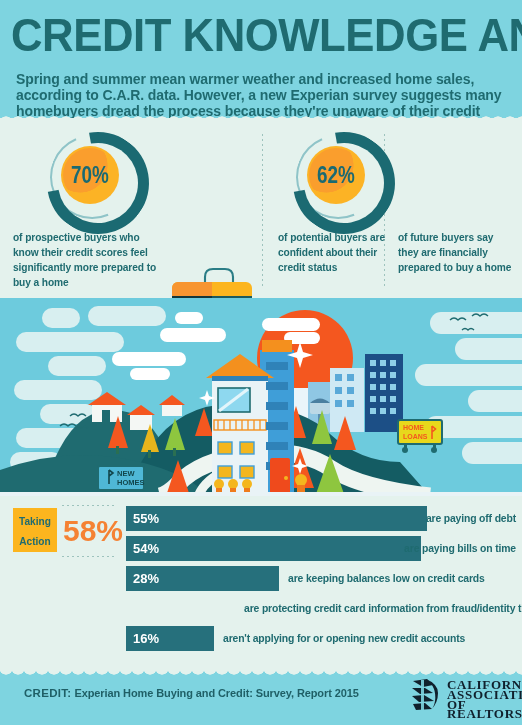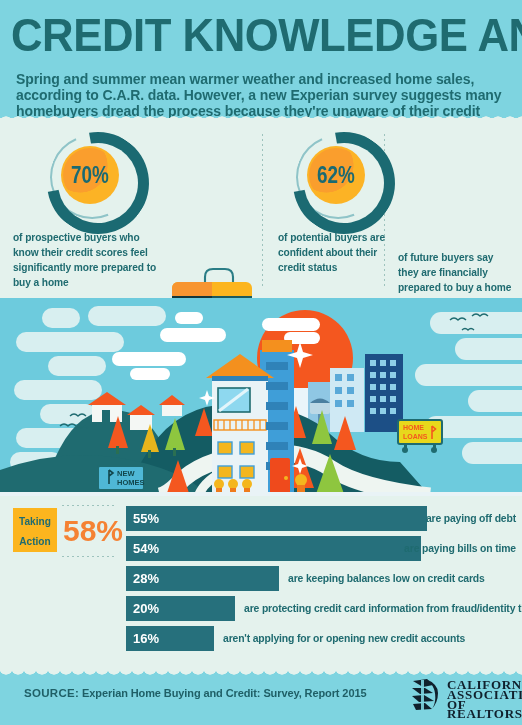--- a/index.html
+++ b/index.html
@@ -219,21 +219,21 @@
       <div class="donut">
         <div class="ring-thin"></div>
         <div class="ring-thick"></div>
         <div class="core">
           <div class="pct">62%</div>
         </div>
       </div>
     </div>
     <div class="caption" style="position:absolute;left:278px;top:108px;width:110px;">of potential buyers are confident about their credit status</div>
 
-    <div class="caption" style="position:absolute;left:398px;top:108px;width:118px;margin-top:20px;">of future buyers say they are financially prepared to buy a home</div>
+    <div class="caption" style="position:absolute;left:398px;top:108px;width:118px;">of future buyers say they are financially prepared to buy a home</div>
   </div>
 
   <div class="scene">
     <svg width="522" height="198" viewBox="0 0 522 198">
       <rect x="0" y="0" width="522" height="198" fill="#6dcbdd"></rect>
 
       <circle cx="305" cy="60" r="48" fill="#f4571f"></circle>
 
       <g fill="#d8eff0">
         <rect x="430" y="14" width="110" height="22" rx="11"></rect>
@@ -470,40 +470,37 @@
       </div>
 
       <div class="barrow">
         <div class="bar" style="width:153px">
           <span class="val">28%</span>
         </div>
         <div class="barlabel" style="left:162px">are keeping balances low on credit cards</div>
       </div>
 
       <div class="barrow">
-        <div class="bar" style="width:109px">
-          <span class="val">20%</span>
-        </div>
         <div class="barlabel" style="left:118px">are protecting credit card information from fraud/identity theft</div>
       </div>
 
       <div class="barrow">
         <div class="bar" style="width:88px">
           <span class="val">16%</span>
         </div>
         <div class="barlabel" style="left:97px">aren't applying for or opening new credit accounts</div>
       </div>
 
     </div>
   </div>
 
   <div class="footer">
     <div class="scallop-top"></div>
     <div class="source">
-      <b>SOURCE:</b><span> Experian Home Buying and Credit: Survey, Report 2015</span>
+      <b>CREDIT:</b><span> Experian Home Buying and Credit: Survey, Report 2015</span>
     </div>
     <div class="carlogo">
       <svg width="36" height="36" viewBox="0 0 36 36">
         <path d="M6 4 L20 2 L26 8 L16 10 Z" fill="#10202c"></path>
         <path d="M5 11 L18 11 L26 16 L13 17 Z" fill="#10202c"></path>
         <path d="M5 19 L17 18 L27 24 L12 25 Z" fill="#10202c"></path>
         <path d="M6 27 L18 26 L25 32 L9 33 Z" fill="#10202c"></path>
         <path d="M19 2 Q30 10 28 24 Q27 30 24 33 Q31 26 31 16 Q31 7 19 2 Z" fill="#10202c"></path>
         <rect x="14" y="3" width="3" height="30" fill="#7ed4e0" opacity="0.9"></rect>
       </svg>

